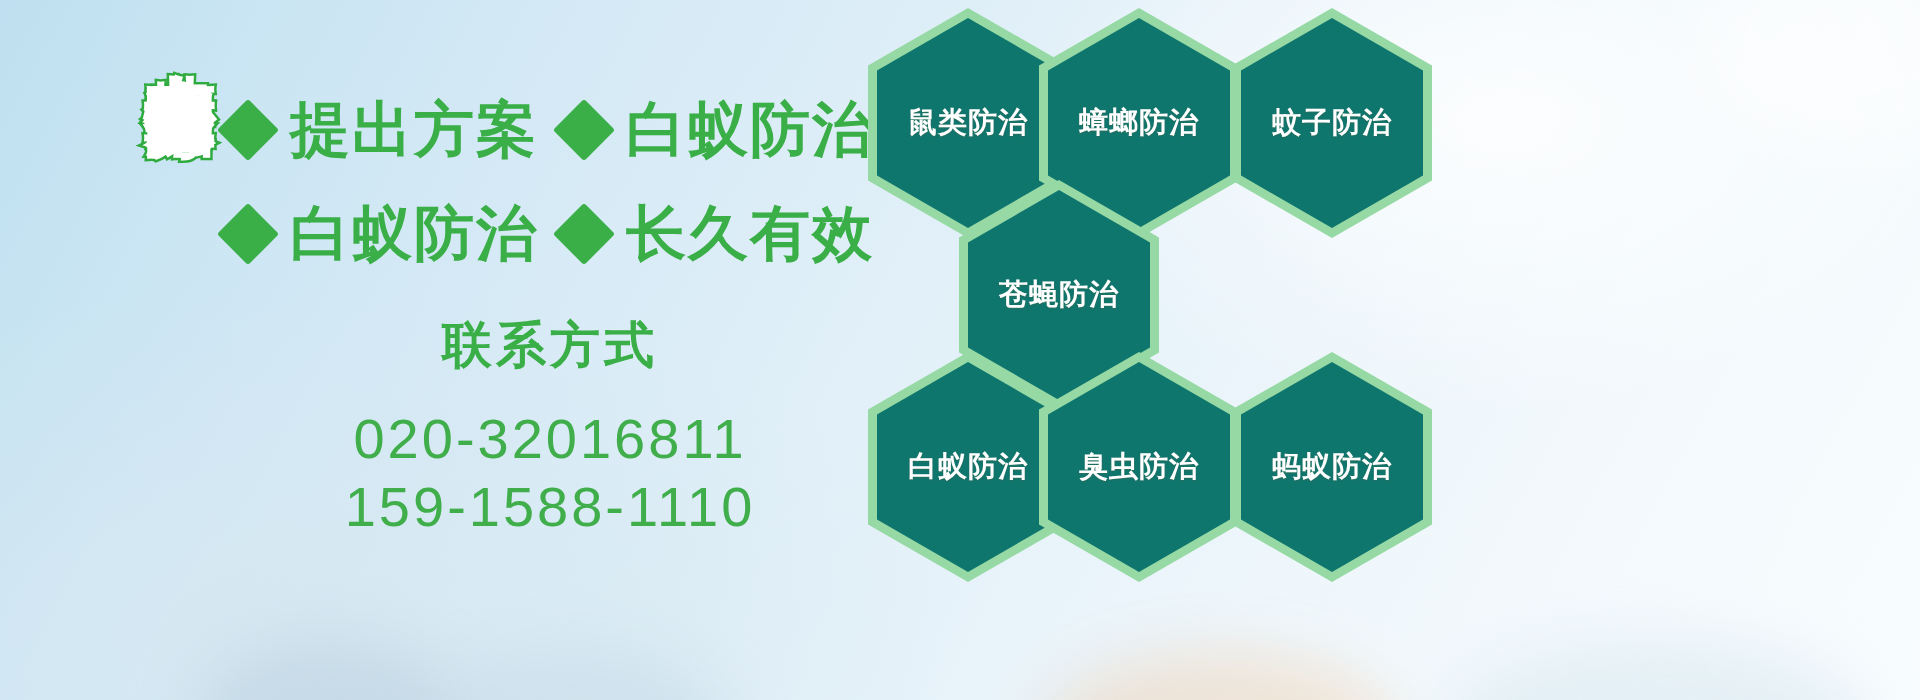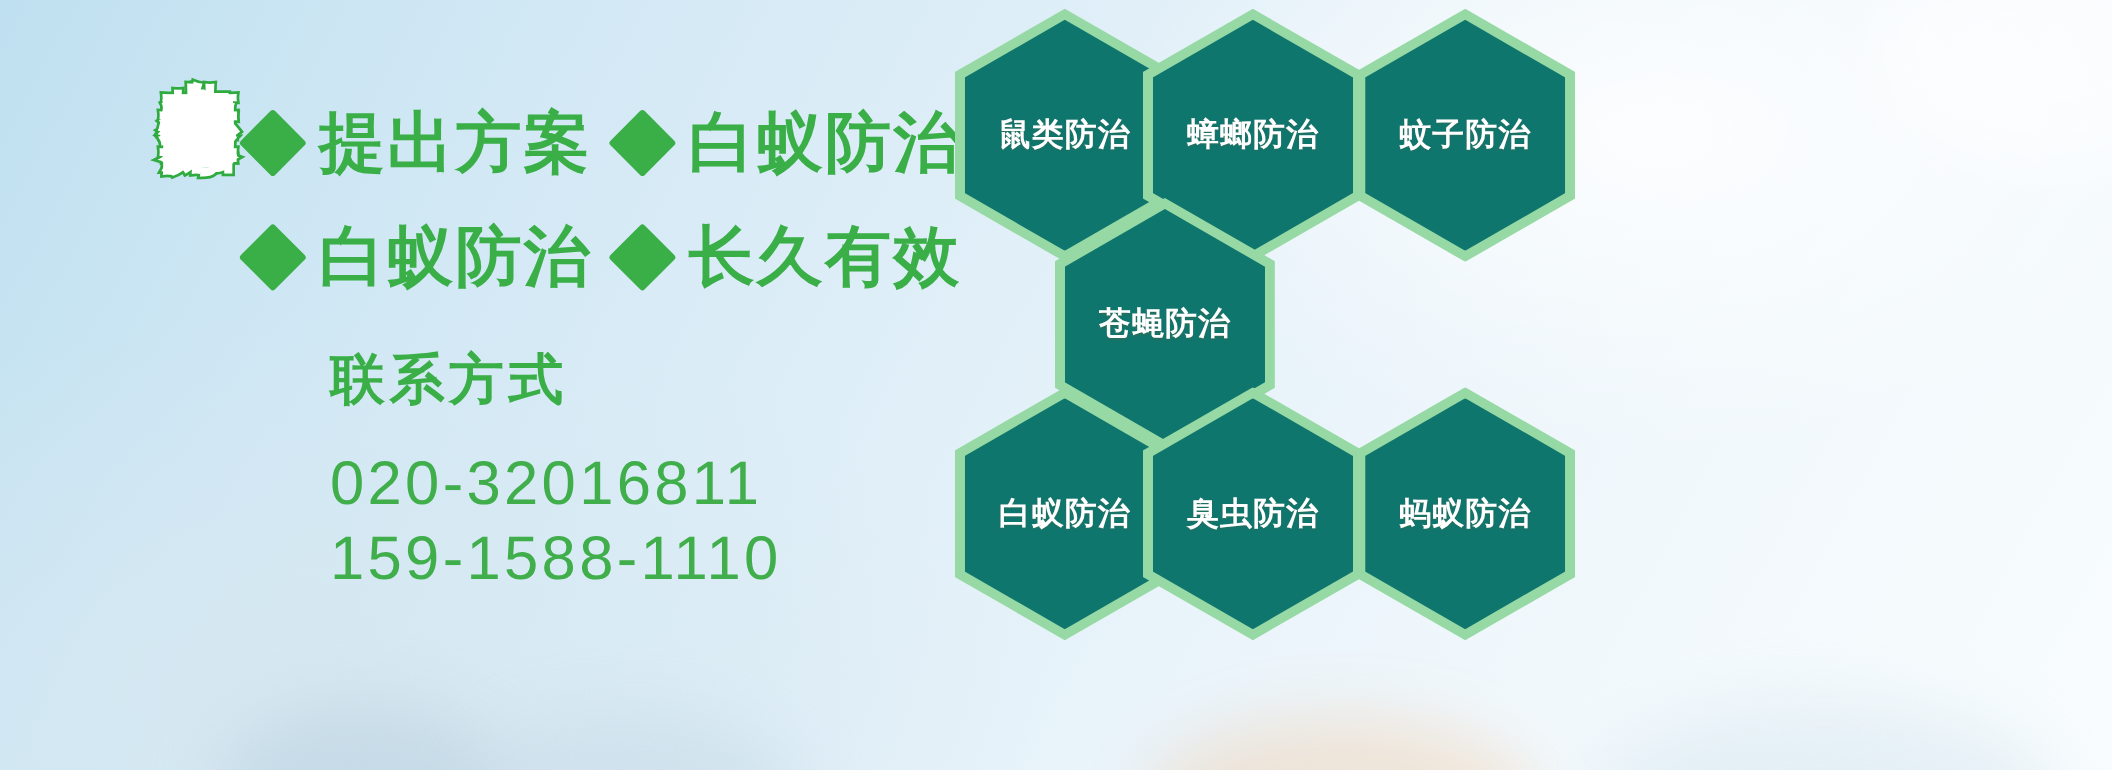--- a/index.html
+++ b/index.html
@@ -45,21 +45,21 @@
     transform:rotate(45deg);margin-right:20px;flex:none;
     border-radius:3px;
   }
   .feature-text{
     font-size:60px;font-weight:bold;color:#3aaf48;letter-spacing:2px;
     line-height:1;white-space:nowrap;
   }
   .gap{width:24px;flex:none;}
 
   
-  #contact{position:absolute;left:300px;top:312px;width:500px;text-align:left;}
+  #contact{position:absolute;left:300px;top:312px;width:500px;text-align:center;}
   #contact-title{
     font-size:50px;font-weight:bold;color:#3aaf48;letter-spacing:4px;
     margin-bottom:26px;
   }
   .phone{
     font-size:56px;color:#3fae4b;letter-spacing:3px;line-height:1.22;
     font-weight:normal;
   }
 
   

